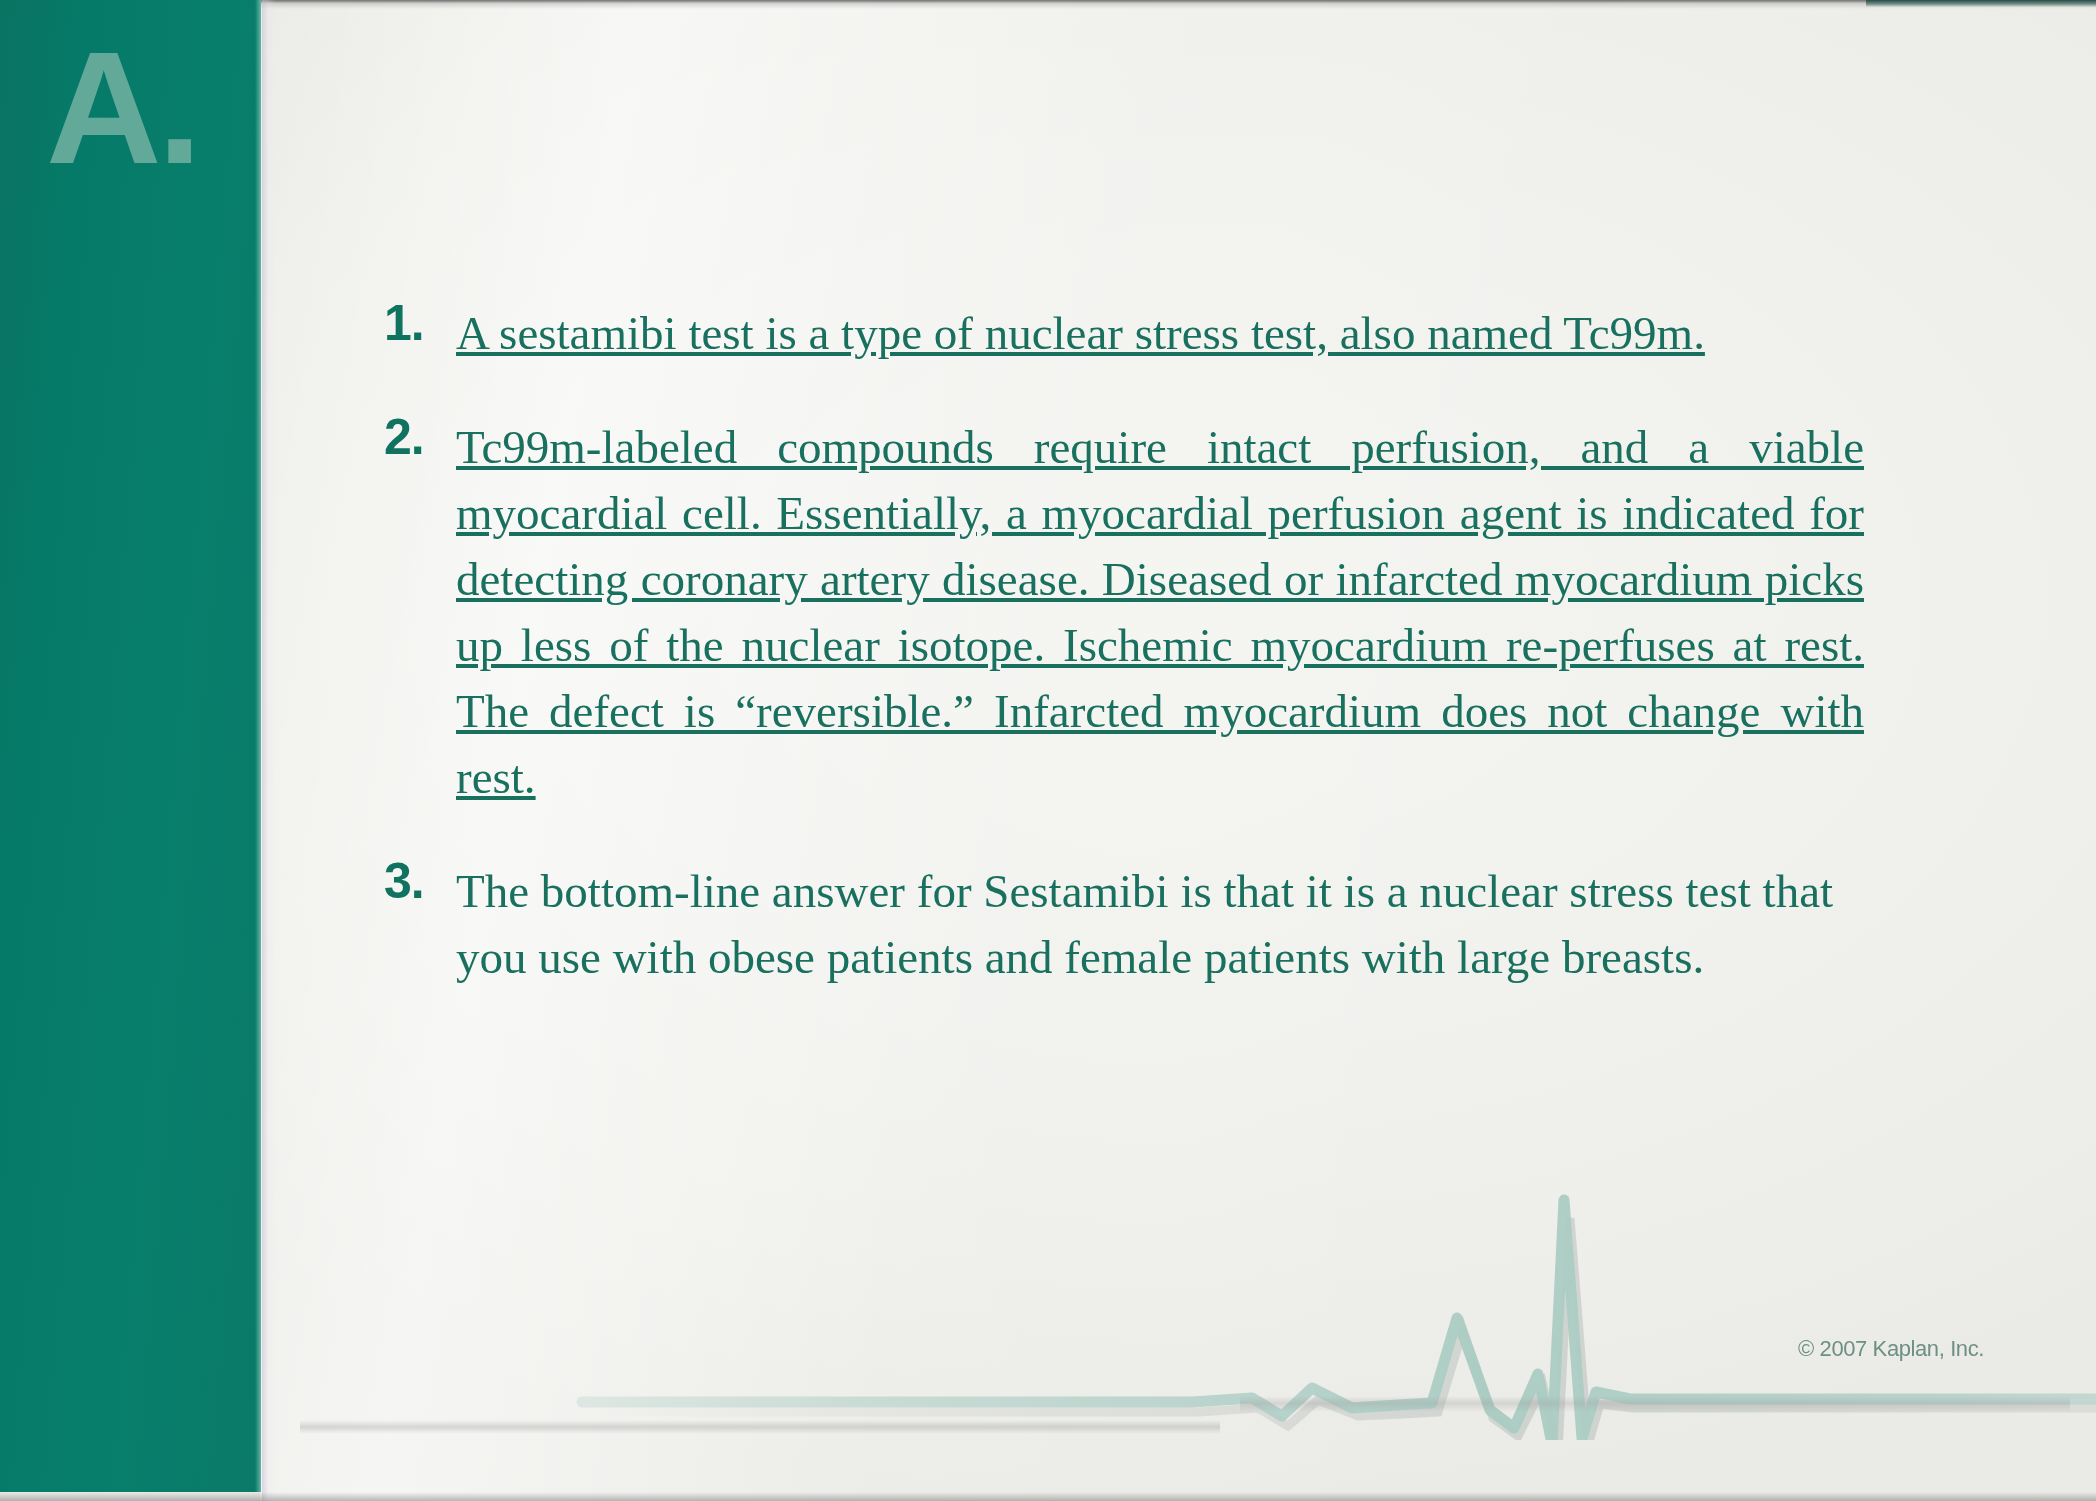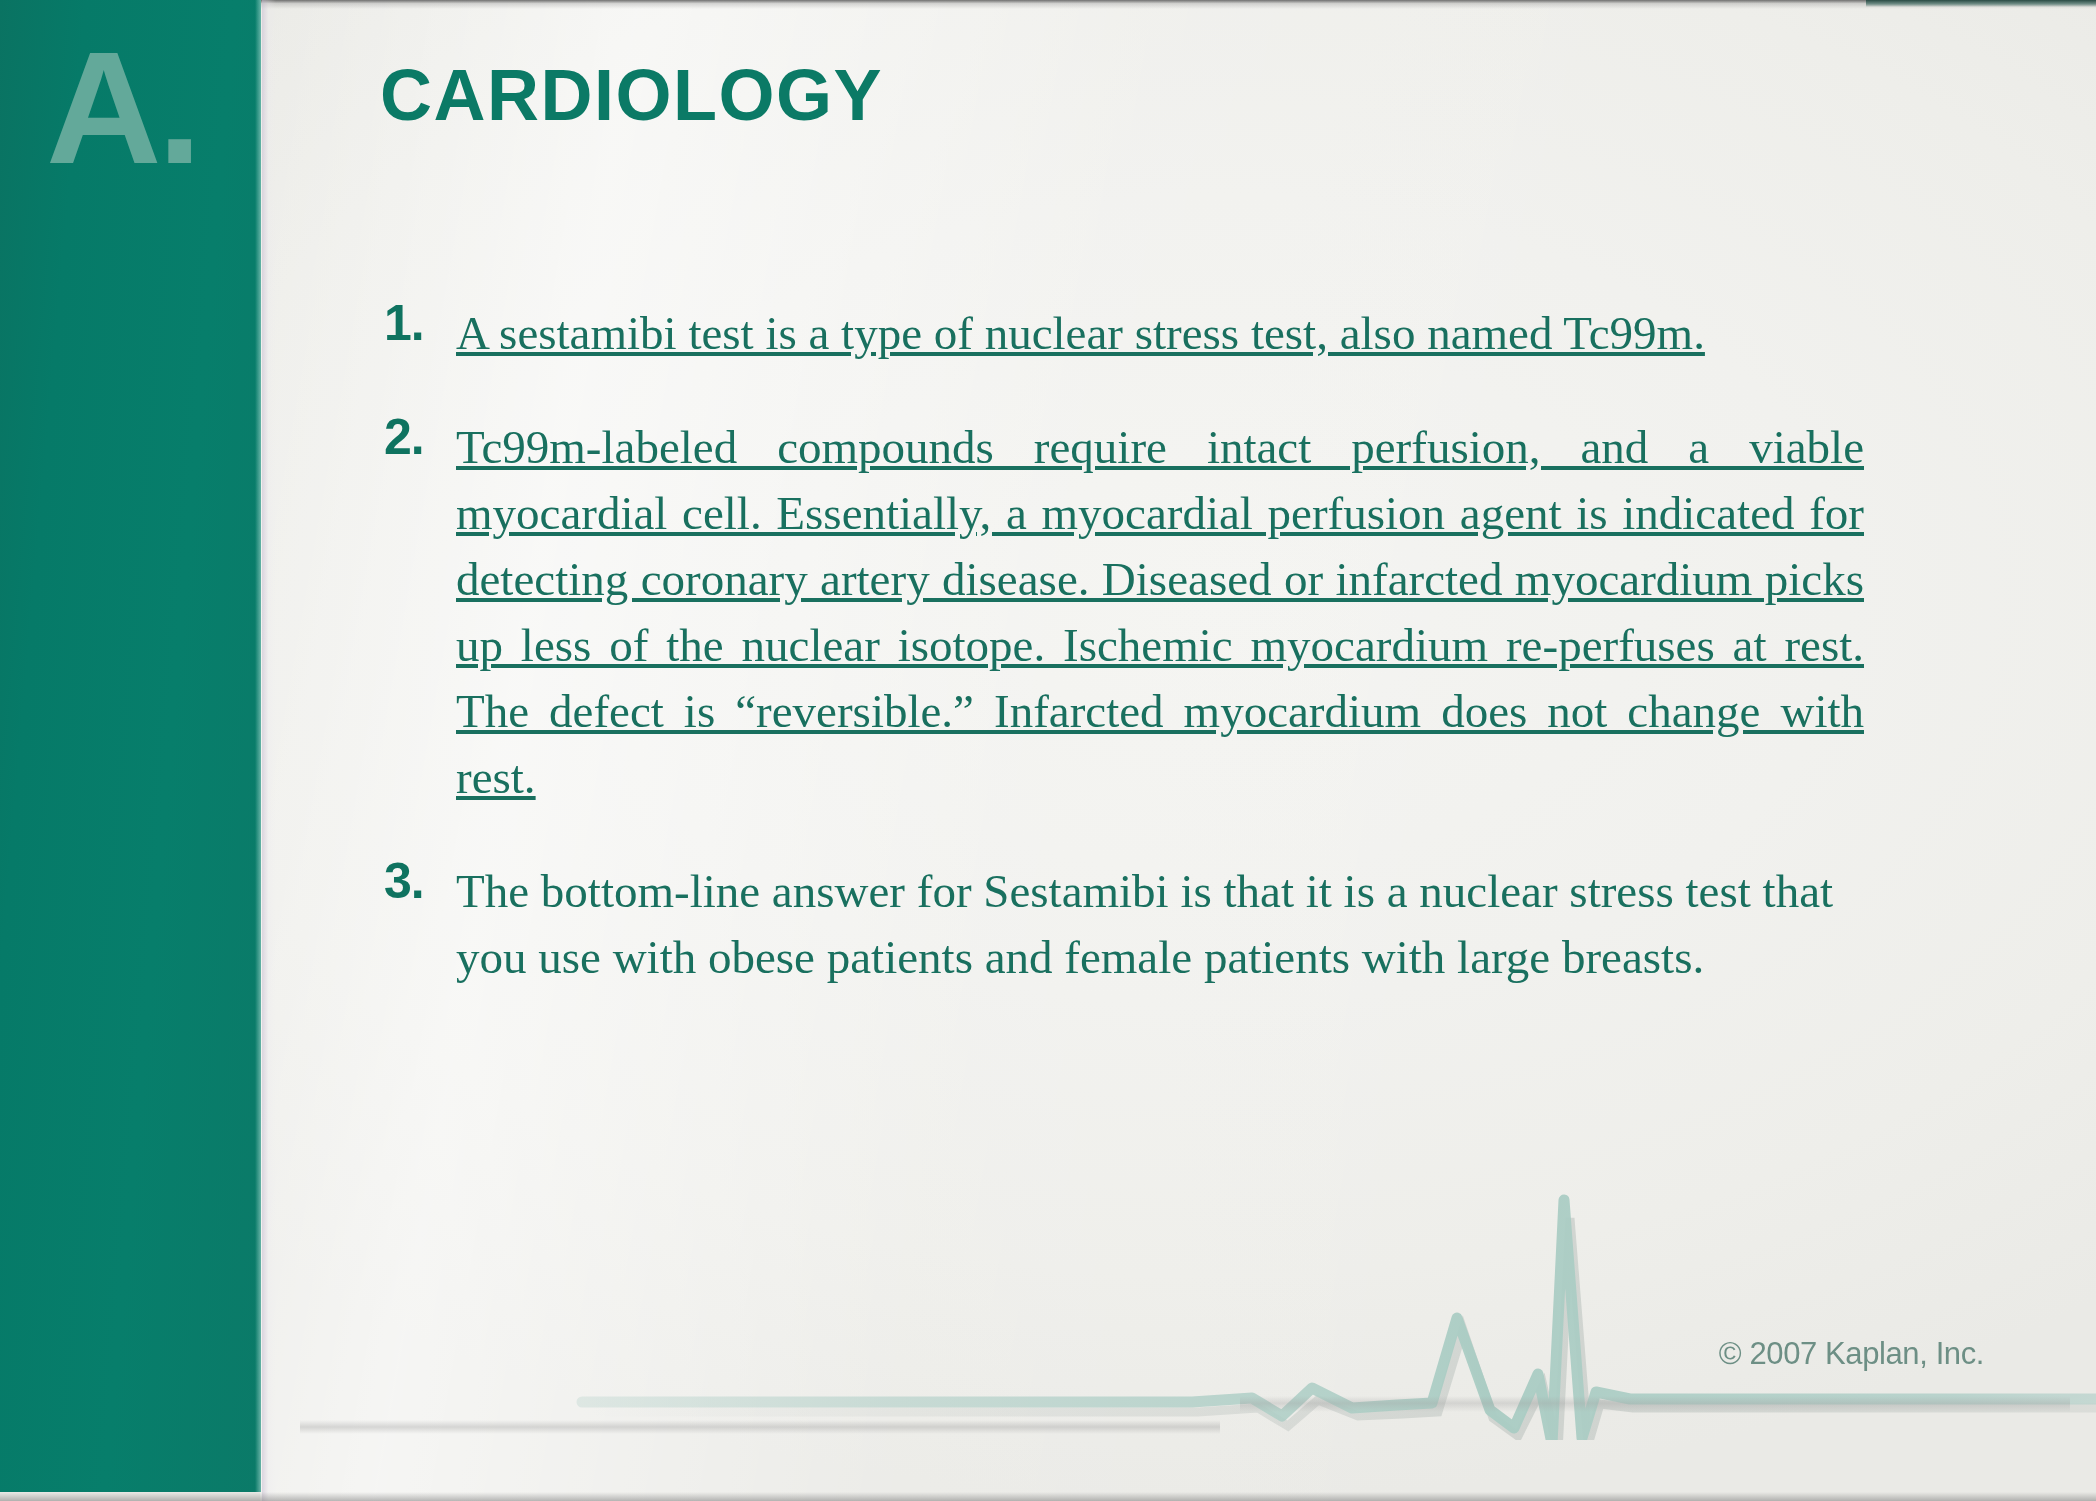--- a/index.html
+++ b/index.html
@@ -137,21 +137,21 @@
     position: absolute; left: 300px; top: 1420px;
     width: 920px; height: 14px;
     background: linear-gradient(180deg, rgba(255,255,255,0) 0%, rgba(140,140,140,0.30) 50%, rgba(255,255,255,0) 100%);
     pointer-events: none;
   }
 
   .copyright {
     position: absolute;
     right: 112px; top: 1336px;
     font-family: "Liberation Sans", sans-serif;
-    font-size: 31px;
+    font-size: 22px;
     letter-spacing: -0.4px;
     color: #6d8f85;
     white-space: nowrap;
   }
 </style>
 </head>
 <body>
 
 <div id="page">
 
@@ -160,21 +160,20 @@
   <div class="edge-top"></div>
   <div class="edge-top-right"></div>
   <div class="page-fold"></div>
 
   <div class="sidebar">
     <div class="sidebar-letter">A.</div>
   </div>
 
   <div class="main">
 
-    <div class="page-title">CARDIOLOGY</div>
 
     <div class="list">
 
       <div class="item">
         <div class="item-num">1.</div>
         <div class="item-body justify">A sestamibi test is a type of nuclear stress test, also named Tc99m.</div>
       </div>
 
       <div class="item">
         <div class="item-num">2.</div>

